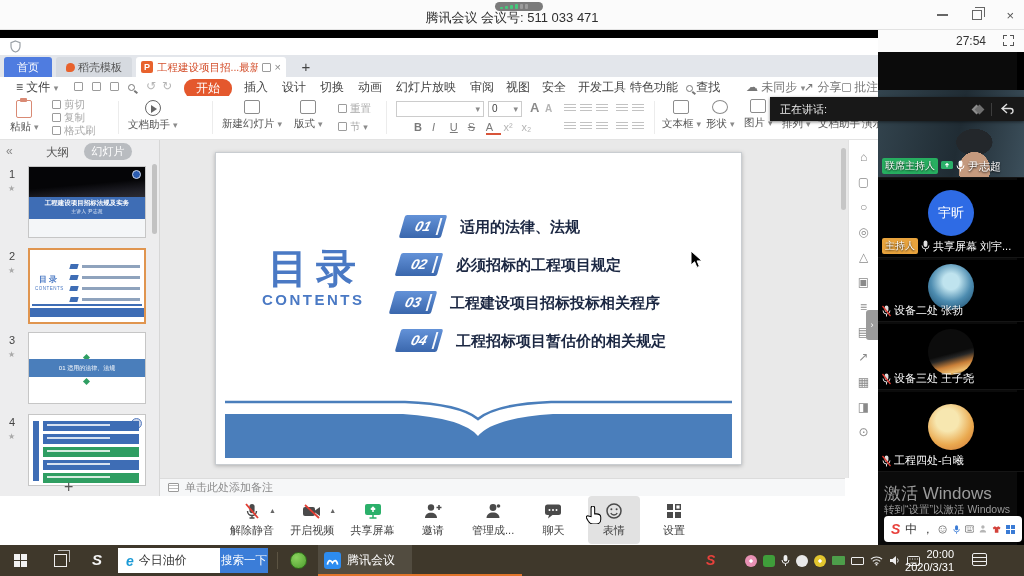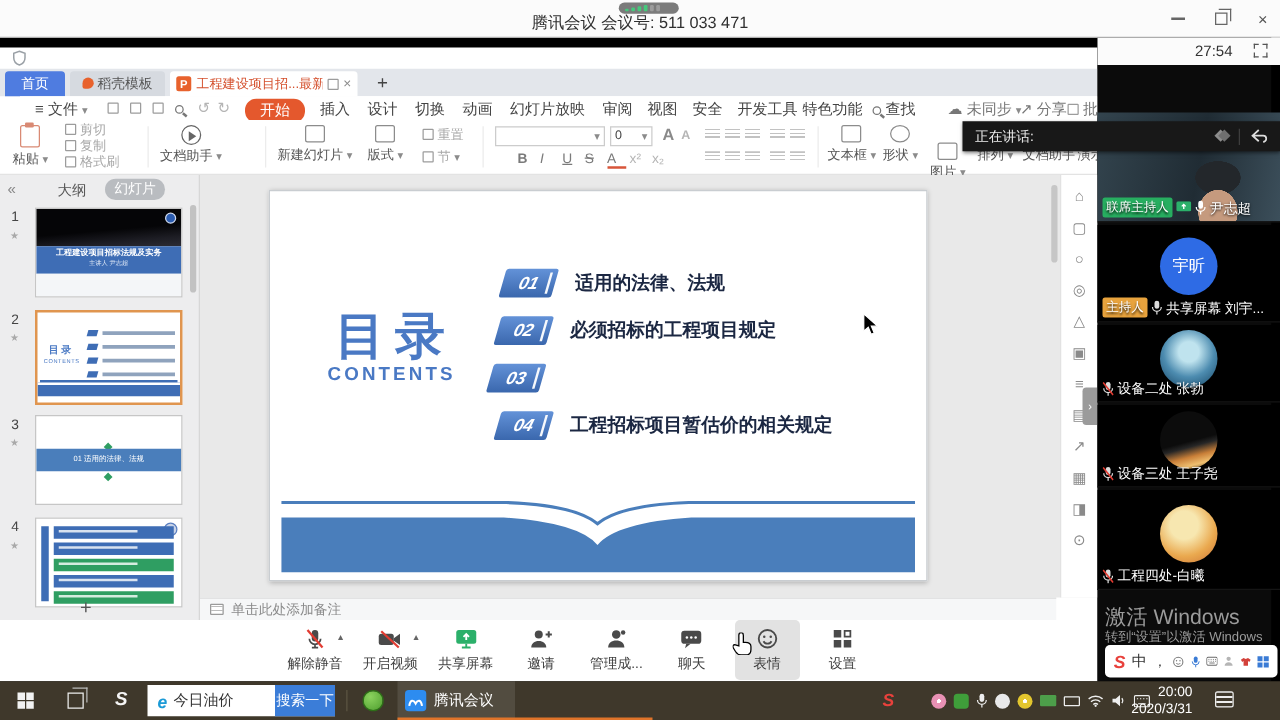--- a/index.html
+++ b/index.html
@@ -24,21 +24,21 @@
 .tab{position:absolute;top:2px;height:20px;font-size:11px;line-height:20px;border-radius:3px 3px 0 0;text-align:center}
 .tab-home{left:4px;width:48px;background:#4f7ce0;color:#fff}
 .tab-tpl{left:56px;width:76px;background:#d6dae0;color:#555}
 .flame{display:inline-block;width:9px;height:9px;border-radius:50% 50% 50% 2px;background:#e8622d;margin-right:3px;vertical-align:-1px}
 .tab-doc{left:136px;width:150px;background:#fff;color:#d4502d;display:flex;align-items:center;padding:0 5px;gap:4px}
 .picon{width:12px;height:12px;background:#e8622d;border-radius:2px;color:#fff;font-size:9px;line-height:12px;text-align:center;font-weight:bold}
 .tab-doc .lbl{flex:1;overflow:hidden;white-space:nowrap;font-size:10.5px;text-align:left}
 .tab-doc .mini-ic{flex:none}
 .tab-x{color:#8a8a8a;font-size:11px}
 .tab-add{left:296px;top:2px;width:20px;height:20px;color:#444;font-size:15px;text-align:center;line-height:20px}
-.menubar{left:16px;top:39px;width:962px;height:19px;background:#fff;font-size:12px;color:#444}
+.menubar{left:4px;top:39px;width:962px;height:19px;background:#fff;font-size:12px;color:#444}
 .menubar span.mi{position:absolute;top:2px}
 .pill{background:#e4582d;color:#fff;border-radius:9px;padding:1px 12px}
 .mini-ic{display:inline-block;width:9px;height:9px;border:1px solid #9c9c9c;border-radius:1px;vertical-align:-1px}
 .mag{display:inline-block;width:7px;height:7px;border:1.5px solid #777;border-radius:50%;position:relative;vertical-align:-1px}
 .mag:after{content:"";position:absolute;left:5px;top:6px;width:4px;height:1.5px;background:#777;transform:rotate(40deg)}
 .caret{color:#8b8b8b;font-size:9px}
 .ribbon{left:0;top:58px;width:878px;height:44px;background:#fff;border-bottom:1px solid #e3e3e3;font-size:10.5px;color:#555}
 .rb{position:absolute;text-align:center}
 .rsep{position:absolute;top:5px;width:1px;height:33px;background:#ececec}
 .clip{width:16px;height:18px;border:1.5px solid #d98a74;border-radius:2px;margin:0 auto 2px;position:relative}
@@ -281,21 +281,21 @@
       <div class="ab" style="left:614px;top:25px"><span class="lns"></span><span class="lns"></span></div>
       <div class="rsep" style="left:654px"></div>
       <div class="rb" style="left:662px;top:4px">
         <div class="box16"></div>
         <div class="rlabel"><span>文本框</span> <span class="caret">▾</span></div>
       </div>
       <div class="rb" style="left:706px;top:4px">
         <div class="box16" style="border-radius:50%"></div>
         <div class="rlabel"><span>形状</span> <span class="caret">▾</span></div>
       </div>
-      <div class="rb" style="left:744px;top:18px">
+      <div class="rb" style="left:744px;top:3px">
         <div class="box16"></div>
         <div class="rlabel"><span>图片</span> <span class="caret">▾</span></div>
       </div>
       <div class="rb" style="left:782px;top:4px">
         <div class="box16"></div>
         <div class="rlabel"><span>排列</span> <span class="caret">▾</span></div>
       </div>
       <div class="rb" style="left:818px;top:4px">
         <div class="box16"></div>
         <div class="rlabel">文档助手</div>
@@ -385,20 +385,21 @@
 
     <div class="ab slidecard">
       <div class="s-title">目录</div>
       <div class="s-sub">CONTENTS</div>
 
       <div class="nbadge" style="left:186px;top:62px">01</div>
       <div class="sitem" style="left:244px;top:62px">适用的法律、法规</div>
       <div class="nbadge" style="left:182px;top:100px">02</div>
       <div class="sitem" style="left:240px;top:100px">必须招标的工程项目规定</div>
       <div class="nbadge" style="left:176px;top:138px">03</div>
+      <div class="sitem" style="left:234px;top:138px">工程建设项目招标投标相关程序</div>
       <div class="nbadge" style="left:182px;top:176px">04</div>
       <div class="sitem" style="left:240px;top:176px">工程招标项目暂估价的相关规定</div>
 
       <svg class="ab" style="left:9px;top:239px" width="507" height="66" viewBox="0 0 507 66">
         <path d="M0,10 L180,10 Q235,12 253,27 Q271,12 326,10 L507,10" fill="none" stroke="#4a7ebb" stroke-width="2.5"></path>
         <path d="M0,22 L178,22 Q238,26 253,44 Q268,26 328,22 L507,22 L507,66 L0,66 Z" fill="#4a7ebb"></path>
       </svg>
     </div>
 
     <div class="ab sscroll"></div>

